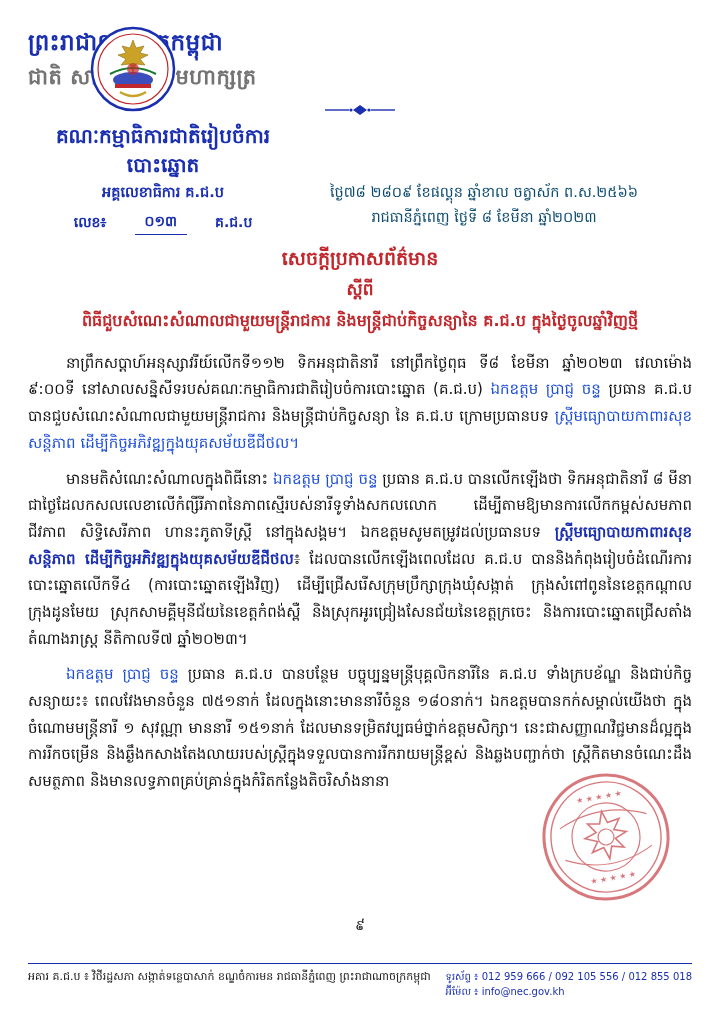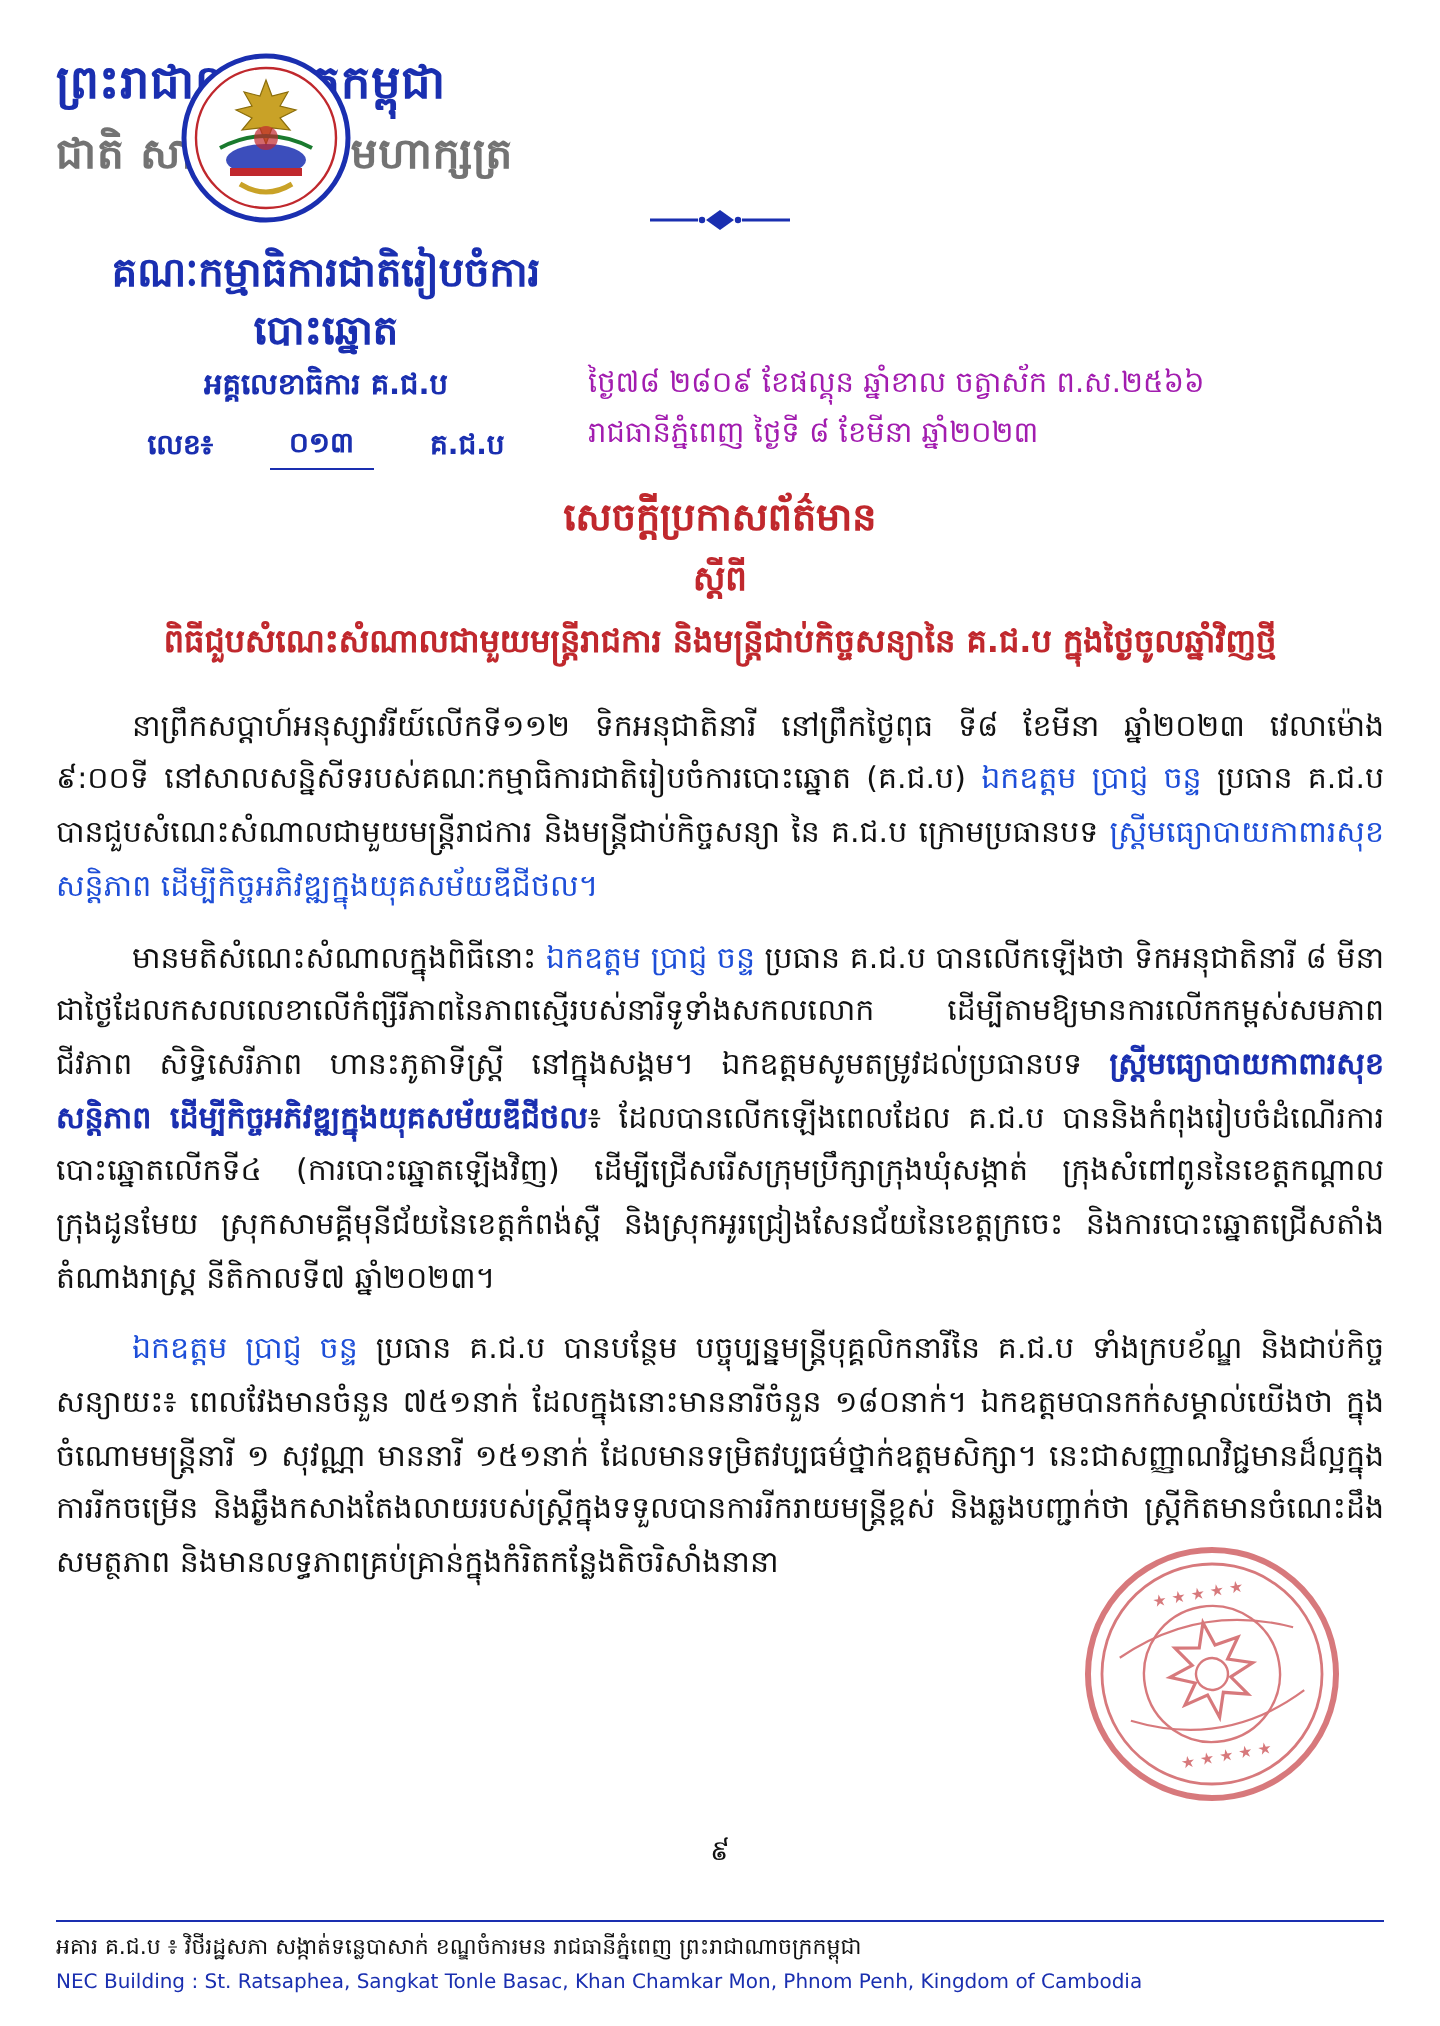--- a/index.html
+++ b/index.html
@@ -90,21 +90,22 @@
   .num-row .num-val {
     border-bottom: 1px solid #1a2fb0;
     padding: 0 10px 1px 10px;
   }
 
   .date-block {
     position: absolute;
     right: 18px;
     top: 166px;
     width: 380px;
-    color: #a21caf;
+    text-align: center;
+    color: #0c4a6e;
     font-size: 14.5px;
     line-height: 1.7;
   }
   .date-block .l2 { }
 
   
   .doc-title {
     text-align: center;
     margin-top: 52px;
     color: #c0282d;
@@ -255,18 +256,27 @@
     </svg>
   </div>
 
   <div class="page-number">៩</div>
 
   <div class="footer">
     <div class="footer-rule"></div>
     <div class="footer-row">
       <div class="footer-left">
         <div class="kh">អគារ គ.ជ.ប ៖ វិថីរដ្ឋសភា សង្កាត់ទន្លេបាសាក់ ខណ្ឌចំការមន រាជធានីភ្នំពេញ ព្រះរាជាណាចក្រកម្ពុជា</div>
-        <div class="en">NEC Building : St. Ratsaphea, Sangkat Tonle Basac, Khan Chamkar Mon, Phnom Penh, Kingdom of Cambodia</div>
+      </div>
+      <div class="footer-right">
+        <div>
+          <span>ទូរស័ព្ទ ៖</span>
+          <span>012 959 666 / 092 105 556 / 012 855 018</span>
+        </div>
+        <div>
+          <span>អ៊ីម៉ែល ៖</span>
+          <span>info@nec.gov.kh</span>
+        </div>
       </div>
     </div>
   </div>
 
 </div>
 
 </body></html>

